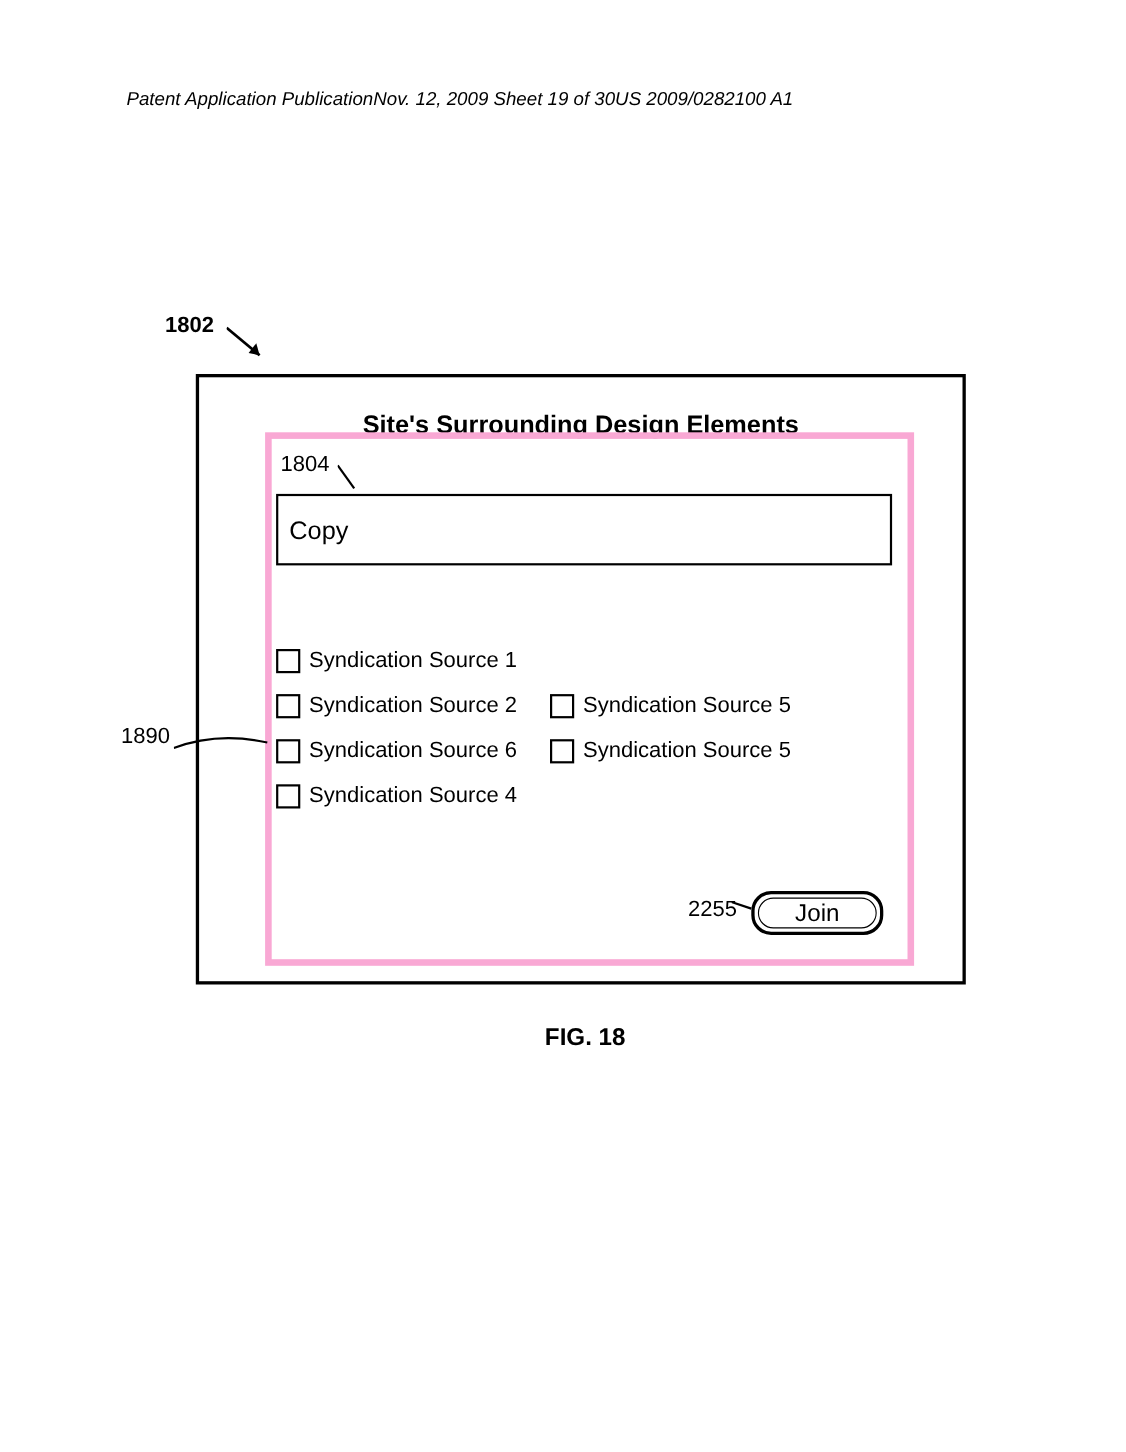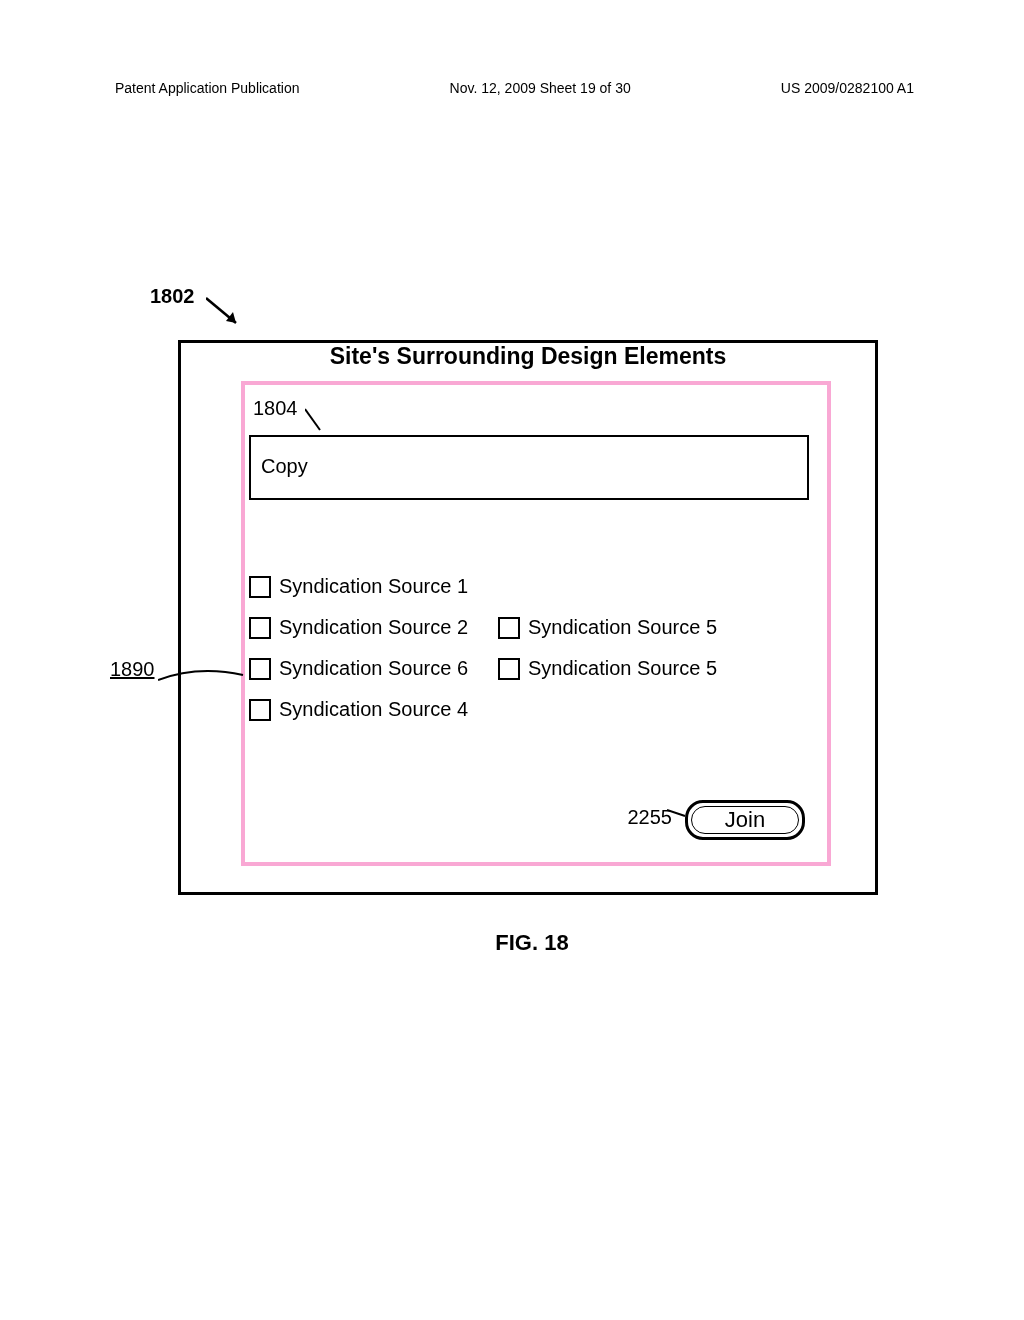--- a/index.html
+++ b/index.html
@@ -9,23 +9,23 @@
     }
     body {
       font-family: Arial, Helvetica, sans-serif;
       background: #fff;
       width: 1024px;
       height: 1320px;
       position: relative;
     }
     .header {
       display: flex;
-      justify-content: space-between;
       padding: 80px 110px 0 115px;
-      font-size: 14px;
+      font-size: 17px;
+      font-style: italic;
     }
     .ref-1802 {
       position: absolute;
       top: 285px;
       left: 150px;
       font-size: 20px;
       font-weight: bold;
     }
     .leader-1802 {
       position: absolute;
@@ -37,50 +37,50 @@
       top: 340px;
       left: 178px;
       width: 700px;
       height: 555px;
       border: 3px solid #000;
     }
     .outer-title {
       text-align: center;
       font-size: 23px;
       font-weight: bold;
-      padding-top: 0;
+      padding-top: 30px;
     }
     .inner-box {
       position: absolute;
-      top: 38px;
+      top: 50px;
       left: 60px;
       width: 590px;
       height: 485px;
-      border: 4px solid #f9a8d4;
+      border: 6px solid #f9a8d4;
     }
     .ref-1804 {
       position: absolute;
       top: 12px;
       left: 8px;
       font-size: 20px;
     }
     .leader-1804 {
       position: absolute;
       top: 20px;
       left: 60px;
     }
     .copy-box {
       position: absolute;
       top: 50px;
       left: 4px;
       width: 560px;
       height: 65px;
       border: 2px solid #000;
       padding: 18px 10px;
-      font-size: 20px;
+      font-size: 23px;
     }
     .sources-area {
       position: absolute;
       top: 190px;
       left: 4px;
       display: flex;
       gap: 30px;
     }
     .sources-col {
       display: flex;
@@ -98,21 +98,20 @@
       width: 22px;
       height: 22px;
       border: 2.5px solid #000;
       flex-shrink: 0;
     }
     .ref-1890 {
       position: absolute;
       top: 658px;
       left: 110px;
       font-size: 20px;
-      text-decoration: underline;
     }
     .leader-1890 {
       position: absolute;
       top: 670px;
       left: 158px;
     }
     .join-button {
       position: absolute;
       bottom: 22px;
       right: 22px;

